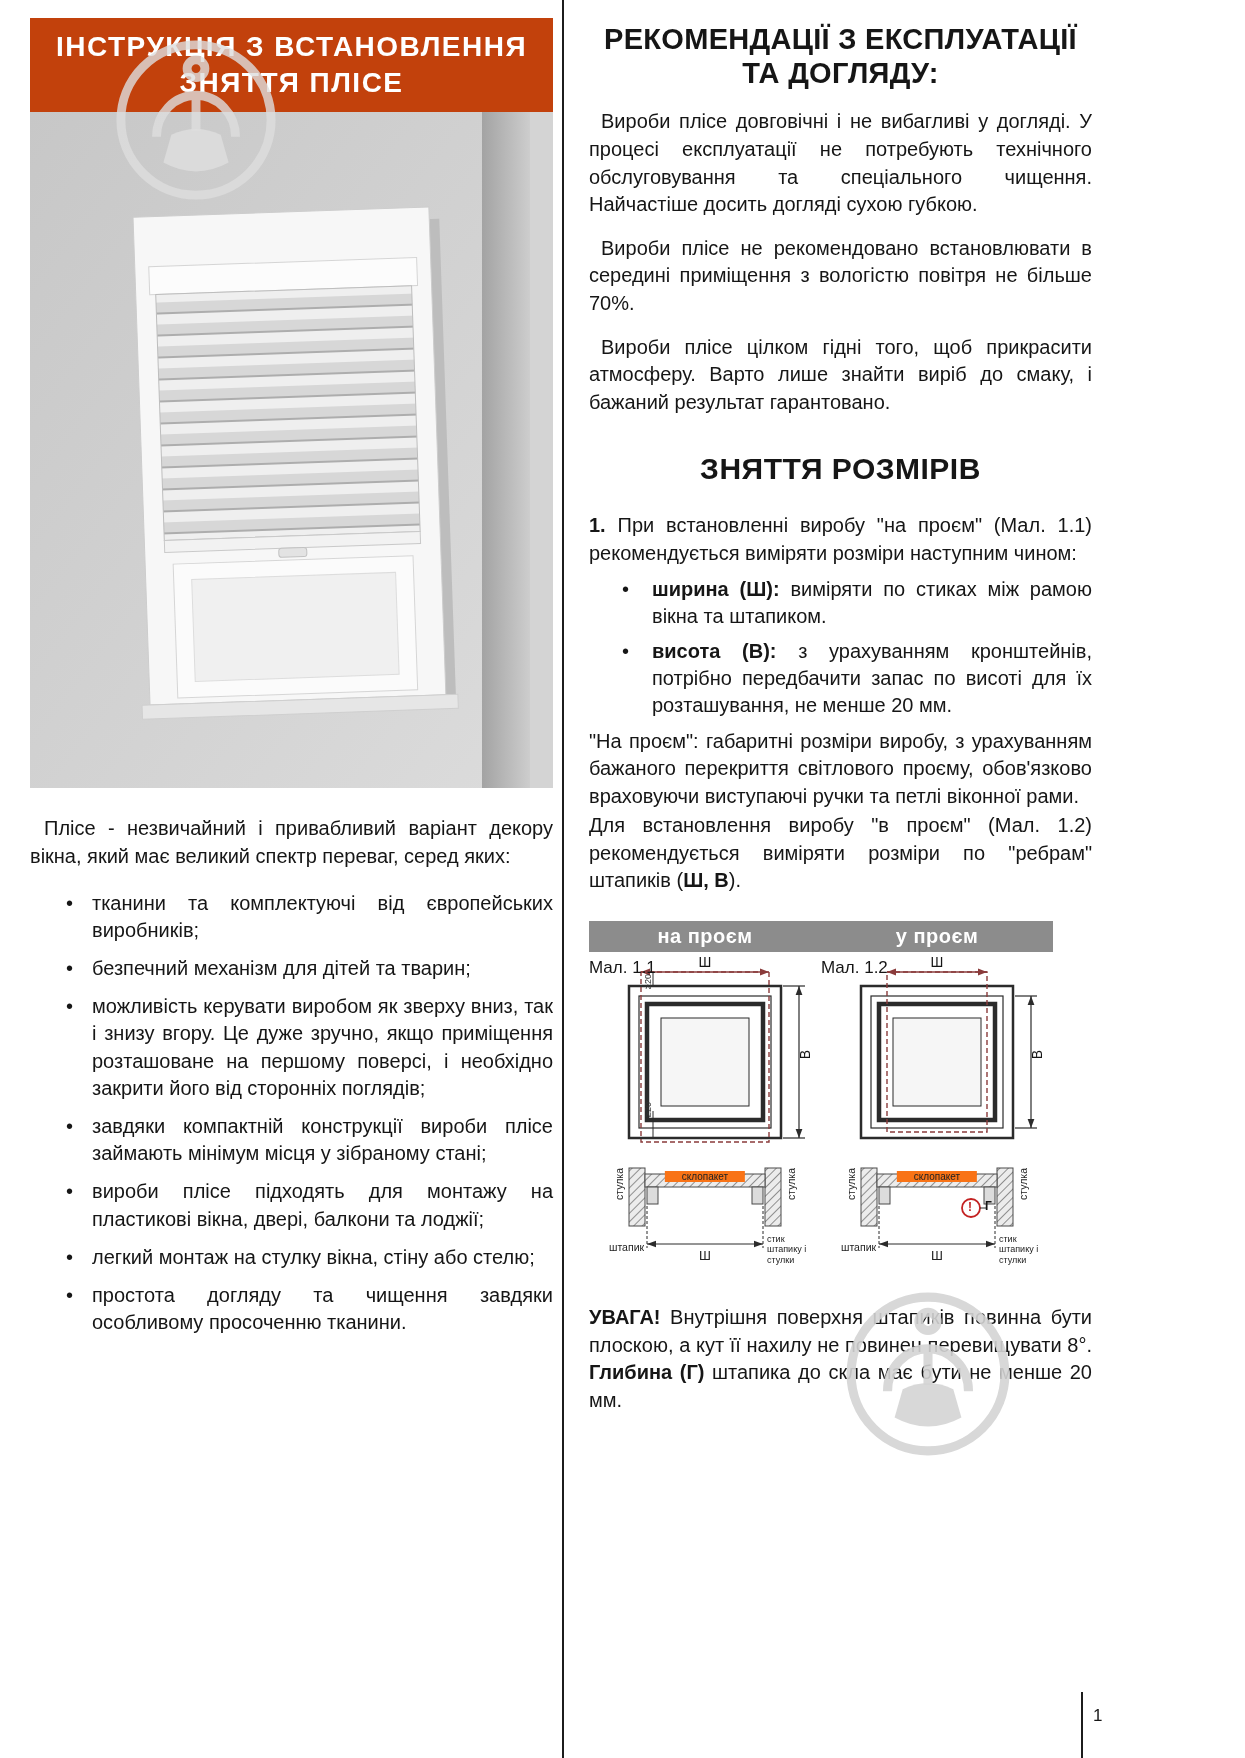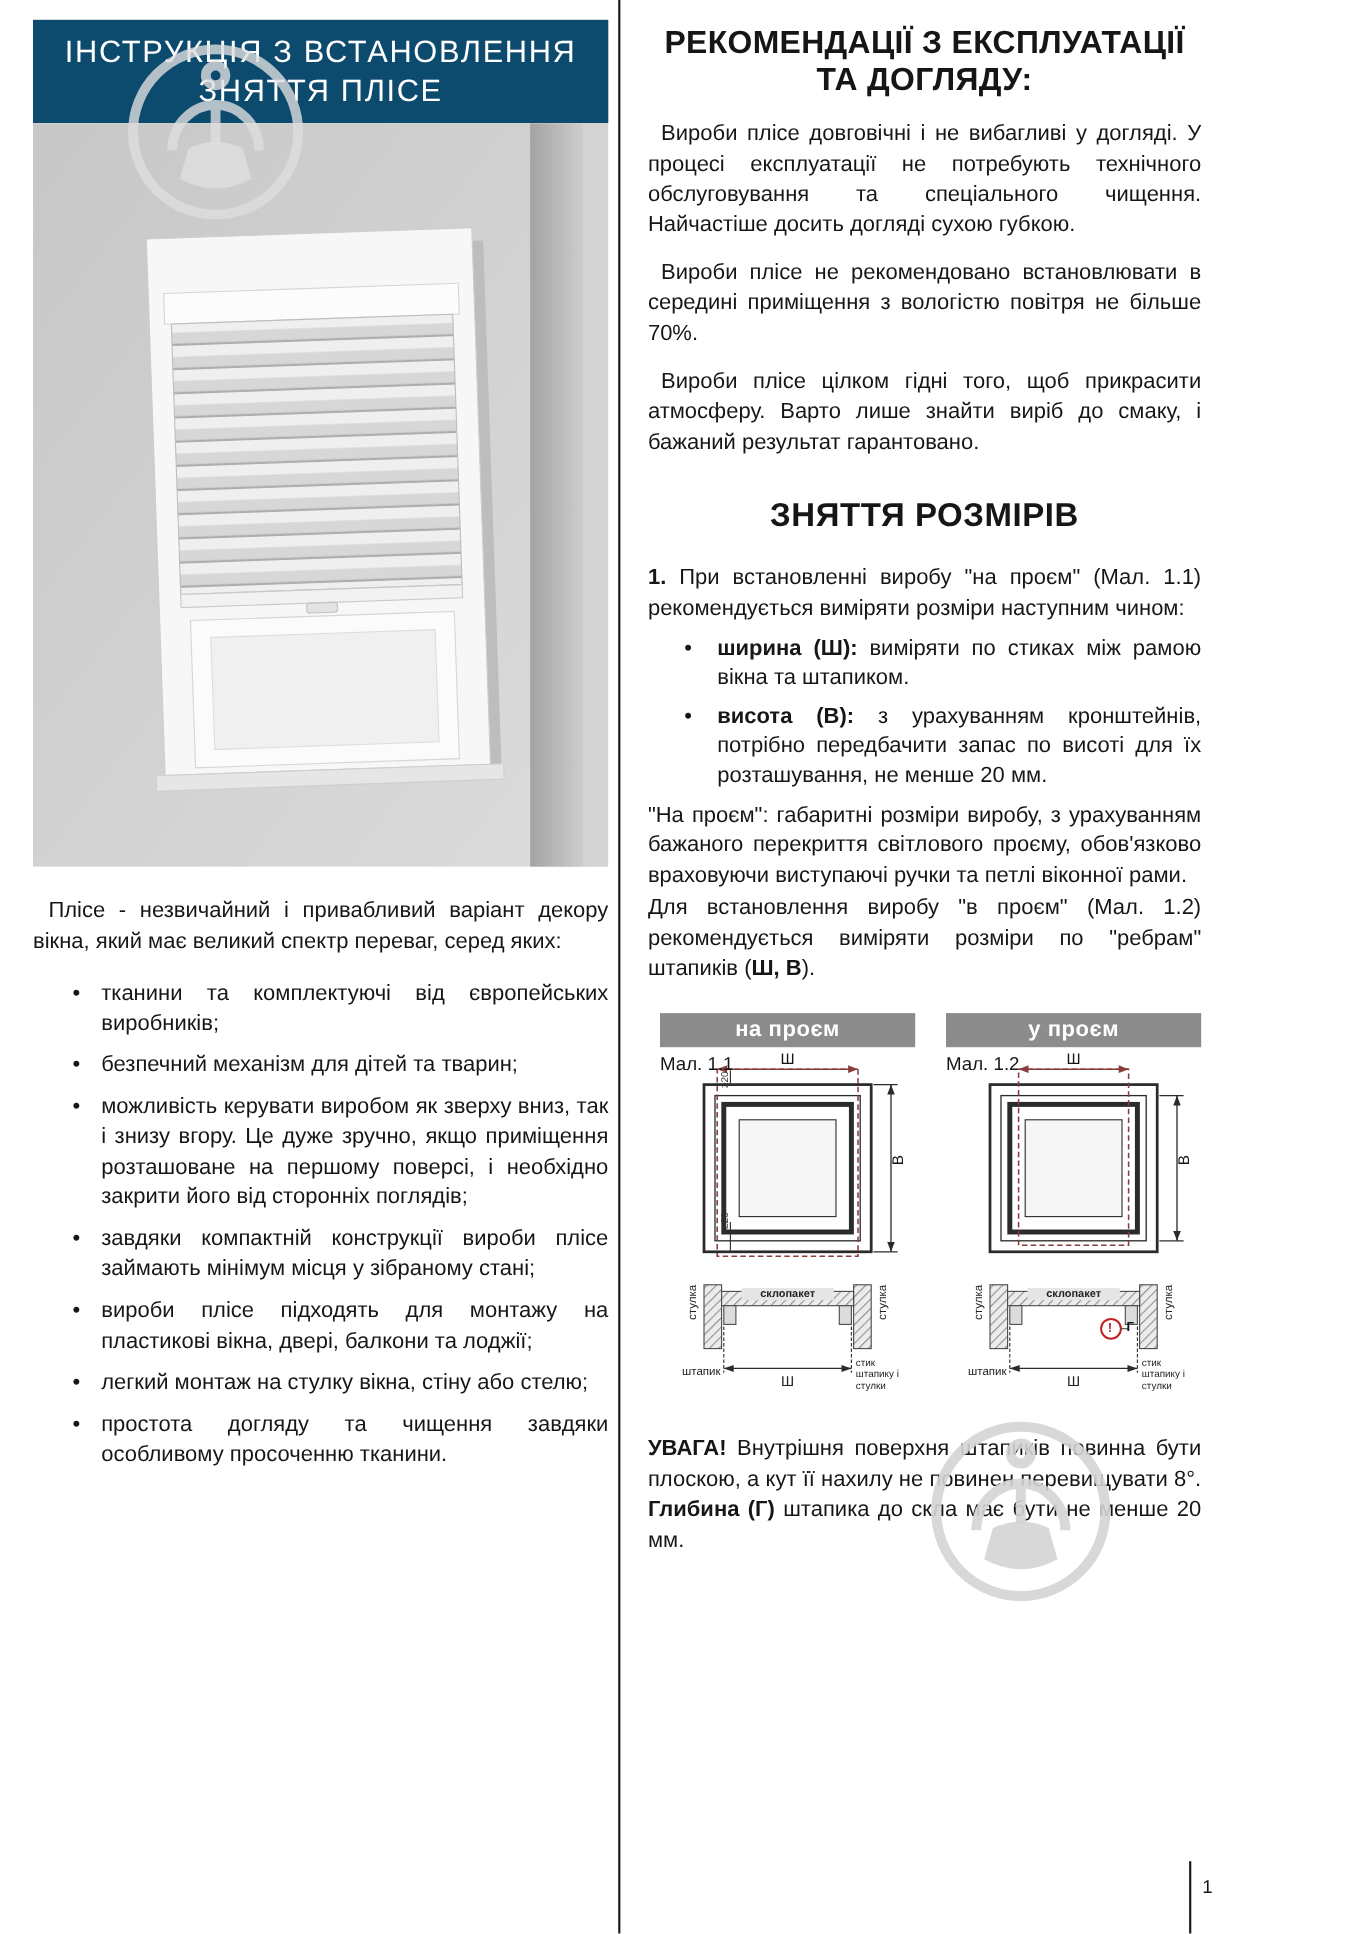--- a/index.html
+++ b/index.html
@@ -7,22 +7,22 @@
   .page {
     position:relative; width:1245px; height:1758px; overflow:hidden;
     background:#ffffff; color:#161616;
     font-family:"Liberation Sans", sans-serif;
   }
   .divider { position:absolute; left:562px; top:0; width:2px; height:1758px; background:#1c1c1c; }
 
   
   .col-left { position:absolute; left:30px; top:18px; width:523px; }
   .banner {
-    background:#0c4a6e; color:#ffffff; text-align:center;
-    font-weight:normal; font-size:28px; line-height:1.28;
+    background:#c2410c; color:#ffffff; text-align:center;
+    font-weight:bold; font-size:28px; line-height:1.28;
     padding:11px 4px; letter-spacing:1.5px;
   }
   .illustration { position:relative; width:523px; height:676px; }
   .illustration svg { display:block; }
 
   .h-purpose { margin-top:58px; text-align:center; font-weight:bold; font-size:31px; letter-spacing:0.5px; }
   .p-intro { margin-top:26px; font-size:20px; line-height:1.4; text-align:justify; text-indent:14px; }
   .bullets { margin-top:20px; padding-left:62px; list-style:none; }
   .bullets li { position:relative; font-size:20px; line-height:1.36; text-align:justify; margin-bottom:11px; }
   .bullets li::before { content:"•"; position:absolute; left:-26px; top:0; }
@@ -36,36 +36,36 @@
   .h-measure { margin-top:36px; text-align:center; font-weight:bold; font-size:30px; letter-spacing:0.5px; }
   .p-step { margin-top:26px; }
   .m-bullets { margin-top:4px; padding-left:63px; list-style:none; }
   .m-bullets li { position:relative; font-size:20px; line-height:1.36; text-align:justify; margin-top:8px; }
   .m-bullets li::before { content:"•"; position:absolute; left:-30px; top:0; }
   .p-on { margin-top:8px; }
   .p-in { margin-top:2px; }
   .p-att { margin-top:30px; }
 
   
-  .figures { display:flex; justify-content:flex-end; margin-top:26px;gap:28px; }
+  .figures { display:flex; justify-content:flex-start; margin-top:26px; }
   .figure { width:232px; }
   .fig-header { background:#8c8c8c; color:#ffffff; font-weight:bold; font-size:20px; text-align:center; padding:4px 0; letter-spacing:0.5px; }
   .fig-body { position:relative; height:318px; margin-top:4px; }
   .fig-body svg.fig-svg { position:absolute; left:0; top:0; }
   .fig-body span { position:absolute; white-space:nowrap; }
   .fig-caption { left:0; top:2px; font-size:17px; }
   .dim-w { left:50%; transform:translateX(-50%); top:-2px; font-size:14px; }
   .dim-h { left:208px; top:94px; font-size:14px; writing-mode:vertical-rl; transform:rotate(180deg); }
   .gap { left:54px; font-size:9px; writing-mode:vertical-rl; transform:rotate(180deg); color:#333; }
   .gap-top { top:18px; }
   .gap-bot { top:146px; }
   .lbl { font-size:10.5px; color:#222; }
   .sash-l { left:24px; top:212px; writing-mode:vertical-rl; transform:rotate(180deg); }
   .sash-r { left:196px; top:212px; writing-mode:vertical-rl; transform:rotate(180deg); }
-  .glass-u { left:116px; top:215px; transform:translateX(-50%); font-size:10px; background:#e5e5e5; padding:0 17px;font-weight:bold; }
+  .glass-u { left:116px; top:215px; transform:translateX(-50%); font-size:10px; background:#f97316; padding:0 17px; }
   .bead-lbl { left:20px; top:285px; }
   .w-bot { left:116px; transform:translateX(-50%); top:292px; font-size:13px; }
   .joint { left:178px; top:278px; width:54px; font-size:9px; line-height:1.15; white-space:normal !important; }
   .warn-mark { left:147px; top:244px; color:#c32222; font-weight:bold; font-size:12px; }
   .depth { left:164px; top:243px; font-size:12px; font-weight:bold; }
 
   
   .wm { position:absolute; pointer-events:none; }
   .wm-top { left:112px; top:36px; width:168px; height:168px; }
   .wm-bottom { left:842px; top:1288px; width:172px; height:172px; }

